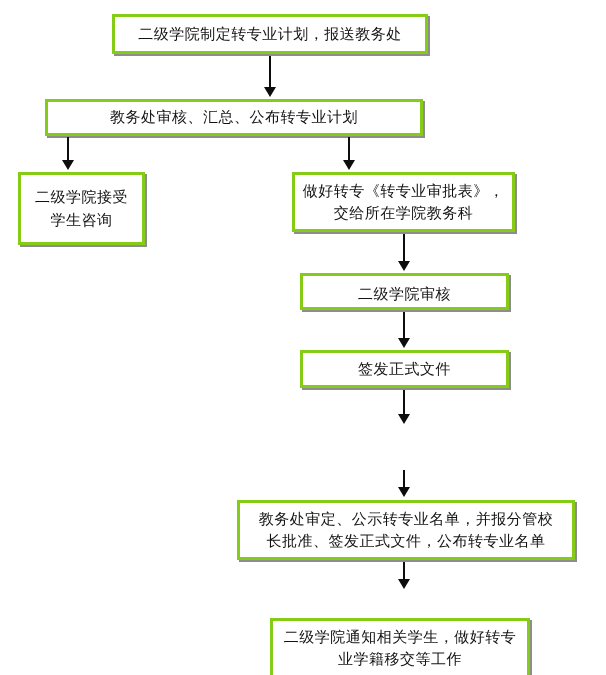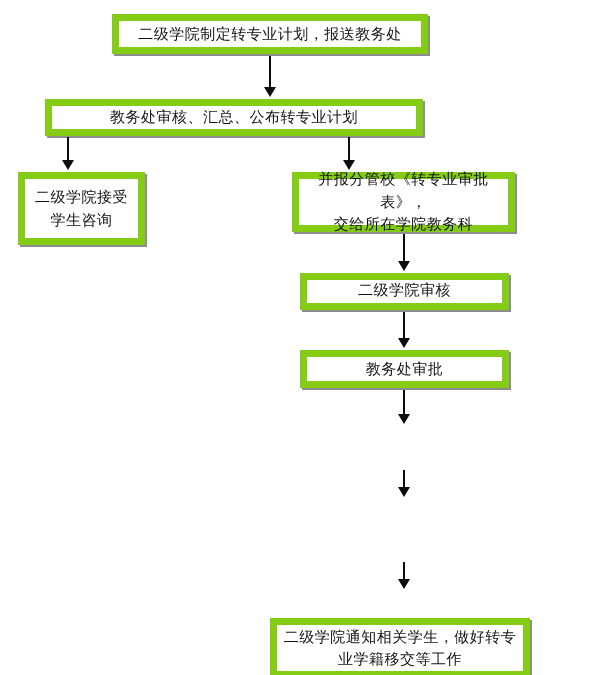--- a/index.html
+++ b/index.html
@@ -14,21 +14,21 @@
     position: relative;
     width: 606px;
     height: 675px;
     background: #ffffff;
     overflow: hidden;
   }
   .node {
     position: absolute;
     box-sizing: border-box;
     background: #ffffff;
-    border: 7px solid #84cc16;
+    border: 3px solid #84cc16;
     box-shadow: 2px 2px 0 0 #8d8d8d;
     display: flex;
     align-items: center;
     justify-content: center;
     text-align: center;
     color: #121212;
     font-size: 15px;
     line-height: 1.5;
     letter-spacing: 0.5px;
     padding: 2px 6px;
@@ -73,45 +73,49 @@
 
   <div class="vline" style="left:348px; top:137px; height:25px;"></div>
   <div class="arrowhead" style="left:343px; top:160px;"></div>
 
   <div class="node" style="left:18px; top:172px; width:127px; height:73px;">
     <span class="txt">二级学院接受
 学生咨询</span>
   </div>
 
   <div class="node" style="left:292px; top:172px; width:223px; height:60px;">
-    <span class="txt">并报分管校《转专业审批表》，
+    <span class="txt">做好转专《转专业审批表》，
 交给所在学院教务科</span>
   </div>
 
   <div class="vline" style="left:403px; top:234px; height:28px;"></div>
   <div class="arrowhead" style="left:398px; top:261px;"></div>
 
   <div class="node" style="left:300px; top:273px; width:209px; height:37px;align-items:flex-end;">
     <span class="txt">二级学院审核</span>
   </div>
 
   <div class="vline" style="left:403px; top:312px; height:27px;"></div>
   <div class="arrowhead" style="left:398px; top:338px;"></div>
 
   <div class="node" style="left:300px; top:350px; width:209px; height:38px;">
-    <span class="txt">教务处审批</span>
+    <span class="txt">签发正式文件</span>
   </div>
 
   <div class="vline" style="left:403px; top:390px; height:27px;"></div>
   <div class="arrowhead" style="left:398px; top:414px;"></div>
 
 
   <div class="vline" style="left:403px; top:470px; height:20px;"></div>
   <div class="arrowhead" style="left:398px; top:487px;"></div>
 
+  <div class="node" style="left:237px; top:500px; width:338px; height:60px;">
+    <span class="txt">教务处审定、公示转专业名单，并报分管校
+长批准、签发正式文件，公布转专业名单</span>
+  </div>
 
   <div class="vline" style="left:403px; top:562px; height:20px;"></div>
   <div class="arrowhead" style="left:398px; top:579px;"></div>
 
   <div class="node" style="left:270px; top:590px; width:260px; height:60px;margin-top:28px;">
     <span class="txt">二级学院通知相关学生，做好转专
 业学籍移交等工作</span>
   </div>
 
 </div>

